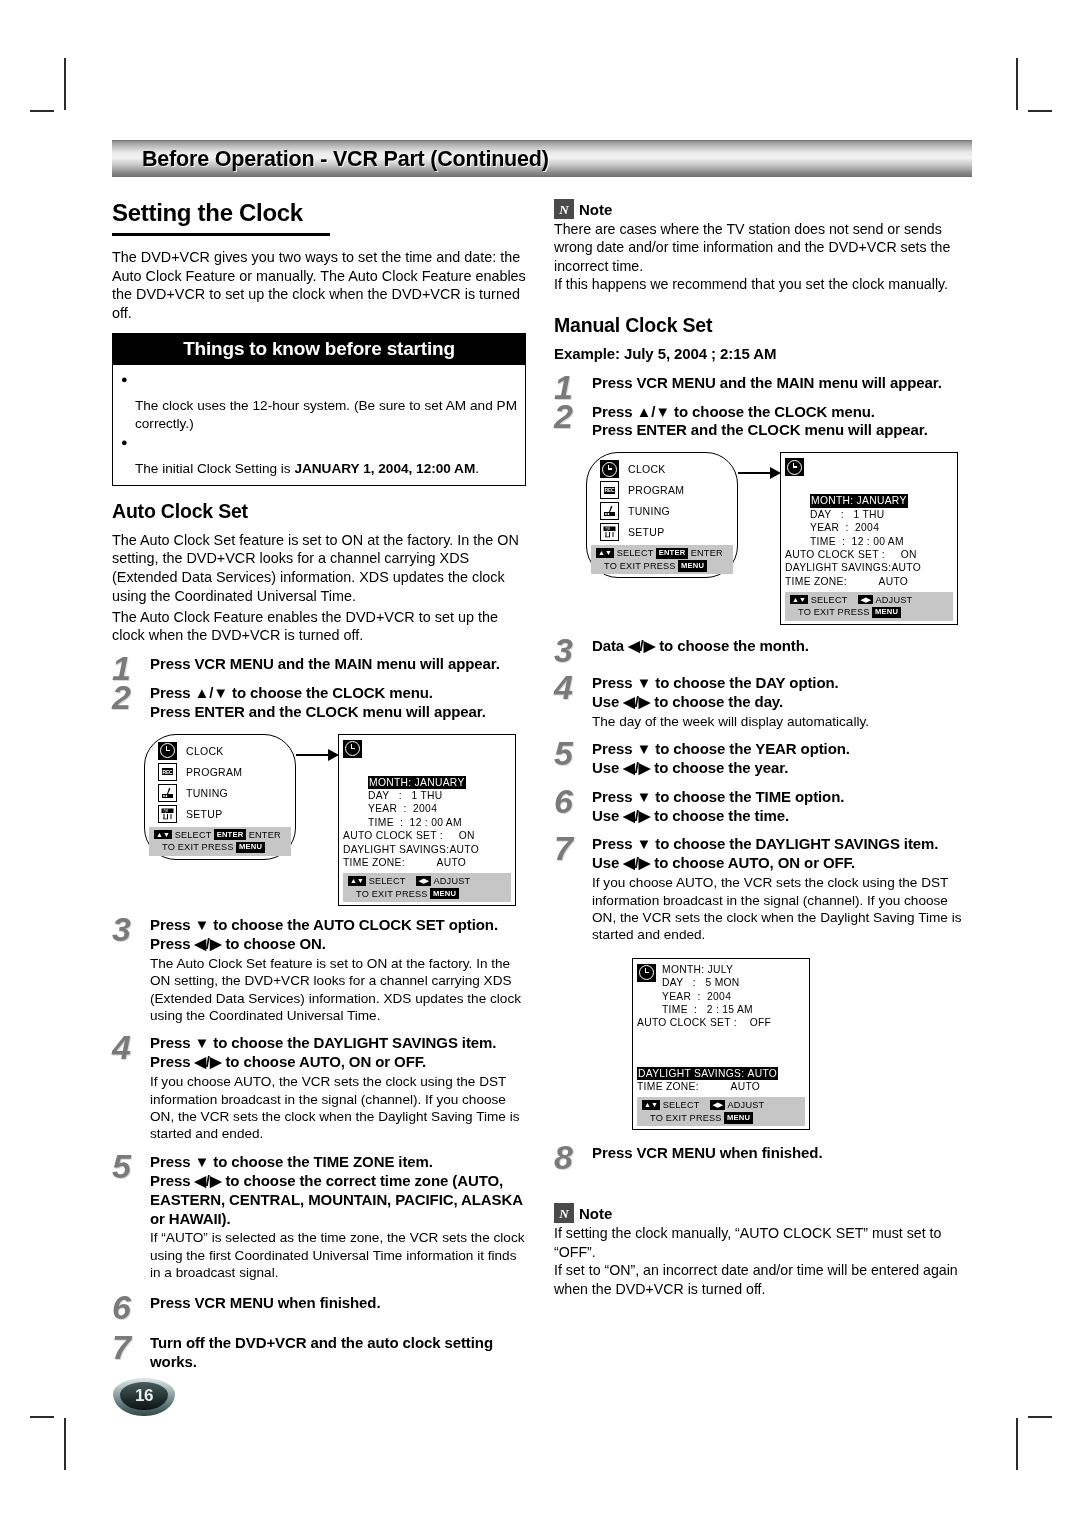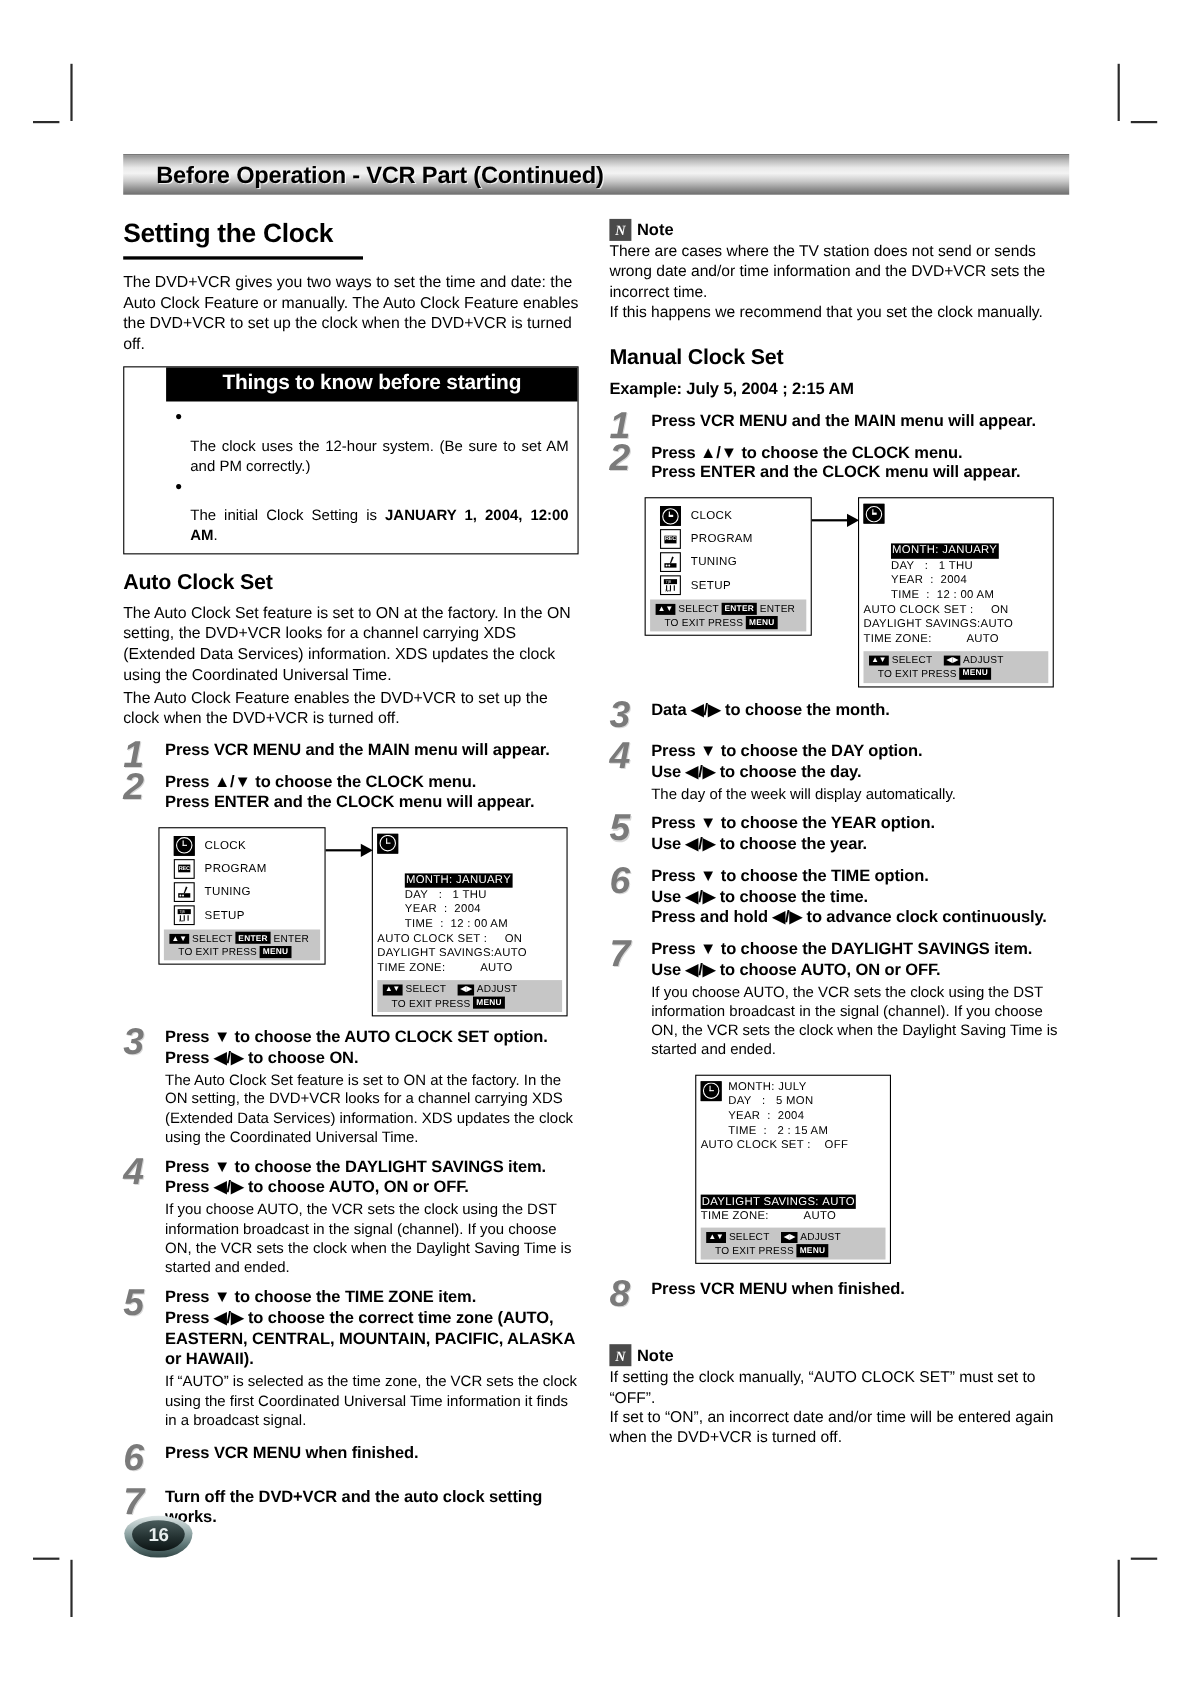--- a/index.html
+++ b/index.html
@@ -86,21 +86,20 @@
     line-height: 1.30;
     margin: 0 0 2px 0;
   }
   .para-block { margin-bottom: 10px; }
 
   
   .tips-box {
     border: 1.5px solid #000;
     margin-top: 10px;
     margin-bottom: 4px;
-    padding-left: 38px;
   }
   .tips-head {
     background: #000;
     color: #fff;
     text-align: center;
     font-size: 19px;
     font-weight: bold;
     padding: 4px 0 5px 0;
     letter-spacing: -0.2px;
   }
@@ -186,21 +185,21 @@
     align-items: flex-start;
     margin: 12px 0 6px 32px;
     position: relative;
   }
   .osd-screen {
     border: 1.5px solid #000;
     background: #fff;
     padding: 4px 4px 3px 4px;
     box-sizing: border-box;
   }
-  .osd-main { width: 152px; }
+  .osd-main { width: 152px; border-radius: 32px; }
   .osd-clock { width: 178px; }
 
   .osd-menu-row {
     display: flex;
     align-items: center;
     gap: 9px;
     margin: 3px 0 3px 9px;
   }
   .osd-icon {
     width: 19px; height: 18px;
@@ -640,21 +639,20 @@
       <div class="step">
         <div class="step-num">5</div>
         <div class="step-main">Press ▼ to choose the YEAR option.</div>
         <div class="step-main">Use ◀/▶ to choose the year.</div>
       </div>
 
       <div class="step">
         <div class="step-num">6</div>
         <div class="step-main">Press ▼ to choose the TIME option.</div>
         <div class="step-main">Use ◀/▶ to choose the time.</div>
-        <div class="step-main">Press and hold ◀/▶ to advance clock continuously.</div>
       </div>
 
       <div class="step">
         <div class="step-num">7</div>
         <div class="step-main">Press ▼ to choose the DAYLIGHT SAVINGS item.</div>
         <div class="step-main">Use ◀/▶ to choose AUTO, ON or OFF.</div>
         <div class="step-sub">If you choose AUTO, the VCR sets the clock using the DST information broadcast in the signal (channel). If you choose ON, the VCR sets the clock when the Daylight Saving Time is started and ended.</div>
       </div>
 
       <div class="osd-wrap" style="margin-left:78px; margin-top:14px;">

